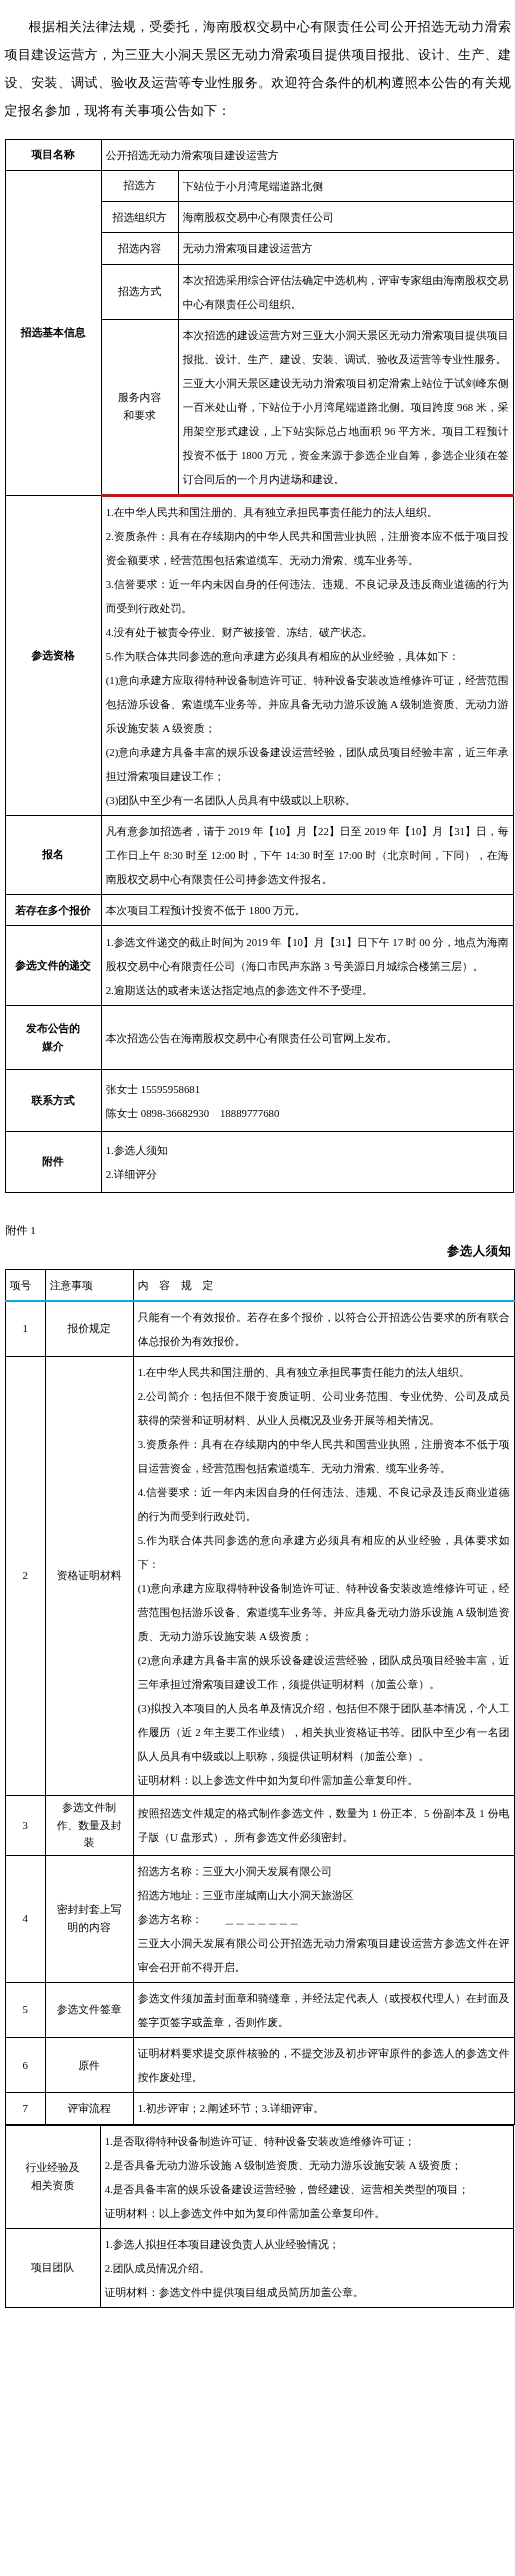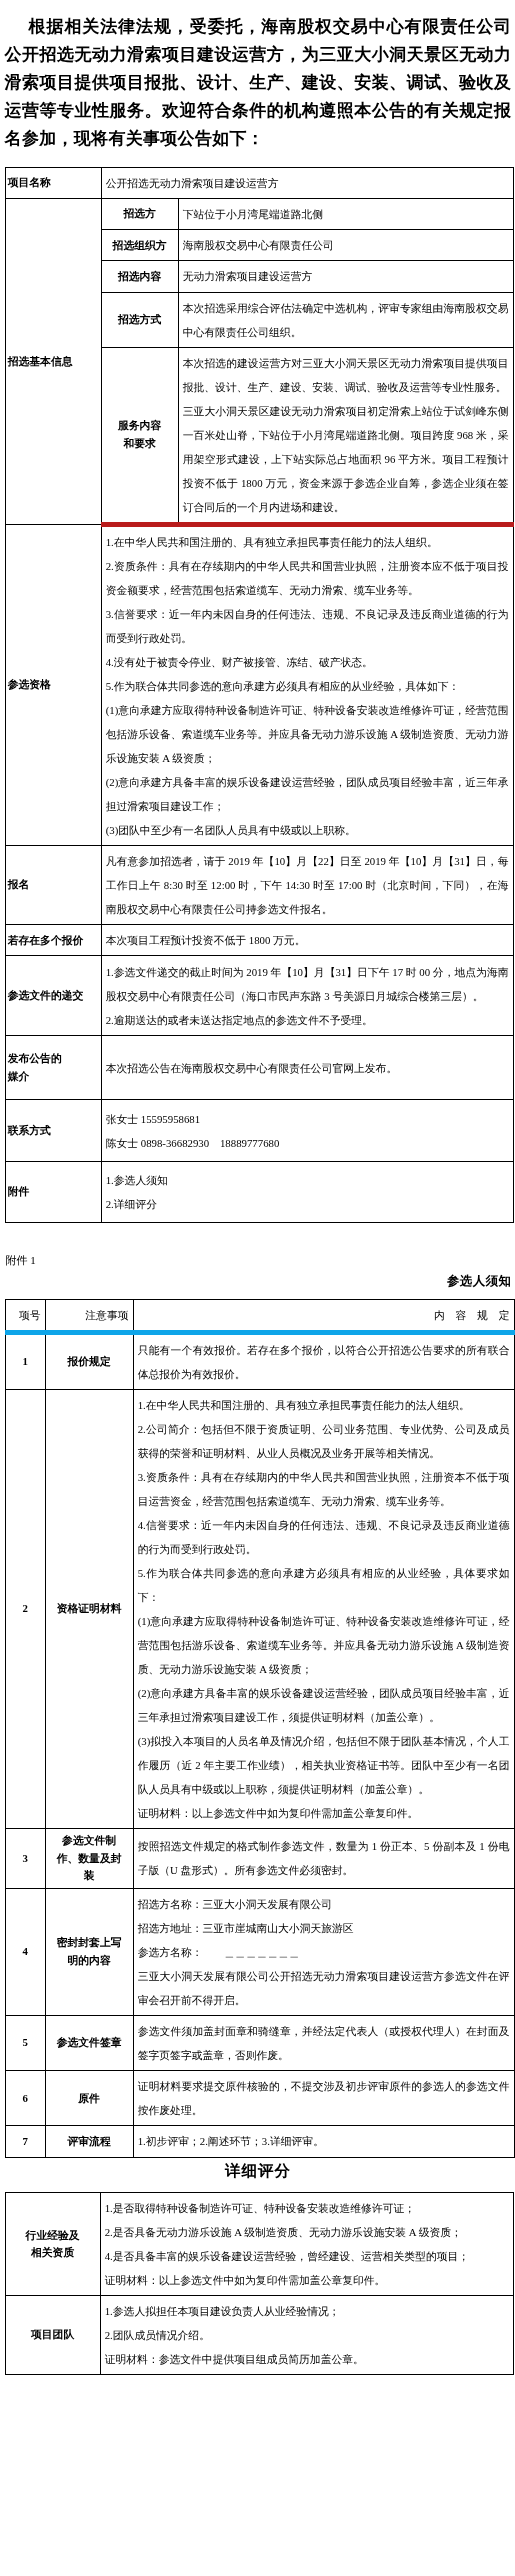--- a/index.html
+++ b/index.html
@@ -1,26 +1,26 @@
 <!DOCTYPE html>
 <html style="font-size:8.2px"><head>
 <meta charset="utf-8">
 <style>
   html,body{margin:0;padding:0;background:#ffffff;color:#000;}
   body{font-family:"Liberation Serif","DejaVu Serif",serif;}
   .page{width:515px;min-height:2614px;box-sizing:border-box;padding:13.4px 3.6px 20.6px 4.6px;background:#fff;}
-  .intro{font-size:17px;line-height:28px;text-align:justify;text-indent:24px;margin:0 0 13.4px 0;letter-spacing:0.3px;font-weight:bold;}
+  .intro{font-size:13px;line-height:28px;text-align:justify;text-indent:24px;margin:0 0 13.4px 0;letter-spacing:0.3px;}
   table{border-collapse:collapse;width:100%;table-layout:fixed;border:1px solid #000;}
   td{border:0.5px solid #000;font-size:10.8px;line-height:24px;padding:3.1px 4.1px;vertical-align:middle;box-sizing:border-box;word-break:break-all;}
-  td.lbl{font-weight:bold;text-align:left;line-height:17.5px;padding:3.1px 2.1px;white-space:pre-line;word-break:keep-all;}
-  td.sub{font-weight:bold;text-align:center;line-height:17.5px;padding:3.1px 2.1px;white-space:pre-line;word-break:keep-all;}
+  td.lbl{font-weight:bold;text-align:center;line-height:17.5px;padding:3.1px 2.1px;white-space:pre-line;word-break:keep-all;}
+  td.sub{font-weight:normal;text-align:center;line-height:17.5px;padding:3.1px 2.1px;white-space:pre-line;word-break:keep-all;}
   td.val{text-align:justify;white-space:pre-wrap;}
   td.val-center{text-align:left;white-space:pre-wrap;}
-  td.hdr{font-weight:normal;text-align:right;border-bottom:5px solid #0ea5e9;}
-  tr.section-end td{border-bottom:5px solid #b91c1c;}
+  td.hdr{font-weight:normal;text-align:left;border-bottom:2px solid #0ea5e9;}
+  tr.section-end td{border-bottom:3px solid #b91c1c;}
   td.tall{padding-top:14.4px;padding-bottom:14.4px;}
   td.roomy{padding-top:6.2px;padding-bottom:6.2px;}
   .att-tag{font-size:11px;margin:30px 0 5.2px 1px;}
   .att-title-1{font-size:12.4px;font-weight:bold;text-align:right;margin:0 0 8.2px 0;letter-spacing:0.5px;}
   .att-title-2{font-size:15.5px;font-weight:bold;text-align:center;margin:3.1px 0 10.3px 0;letter-spacing:1px;}
 </style>
 </head>
 <body>
 
 <div class="page">
@@ -163,21 +163,20 @@
       <td class="val">证明材料要求提交原件核验的，不提交涉及初步评审原件的参选人的参选文件按作废处理。</td>
     </tr>
     <tr>
       <td class="sub">7</td>
       <td class="sub">评审流程</td>
       <td class="val">1.初步评审；2.阐述环节；3.详细评审。</td>
     </tr>
   </tbody>
     </table>
 
-  <div class="att-title-2">详细评分</div>
 
   <table>
     <colgroup>
         <col style="width:95px">
         <col style="width:413px">
       </colgroup>
     <tbody>
     <tr>
       <td class="sub">行业经验及
 相关资质</td>

